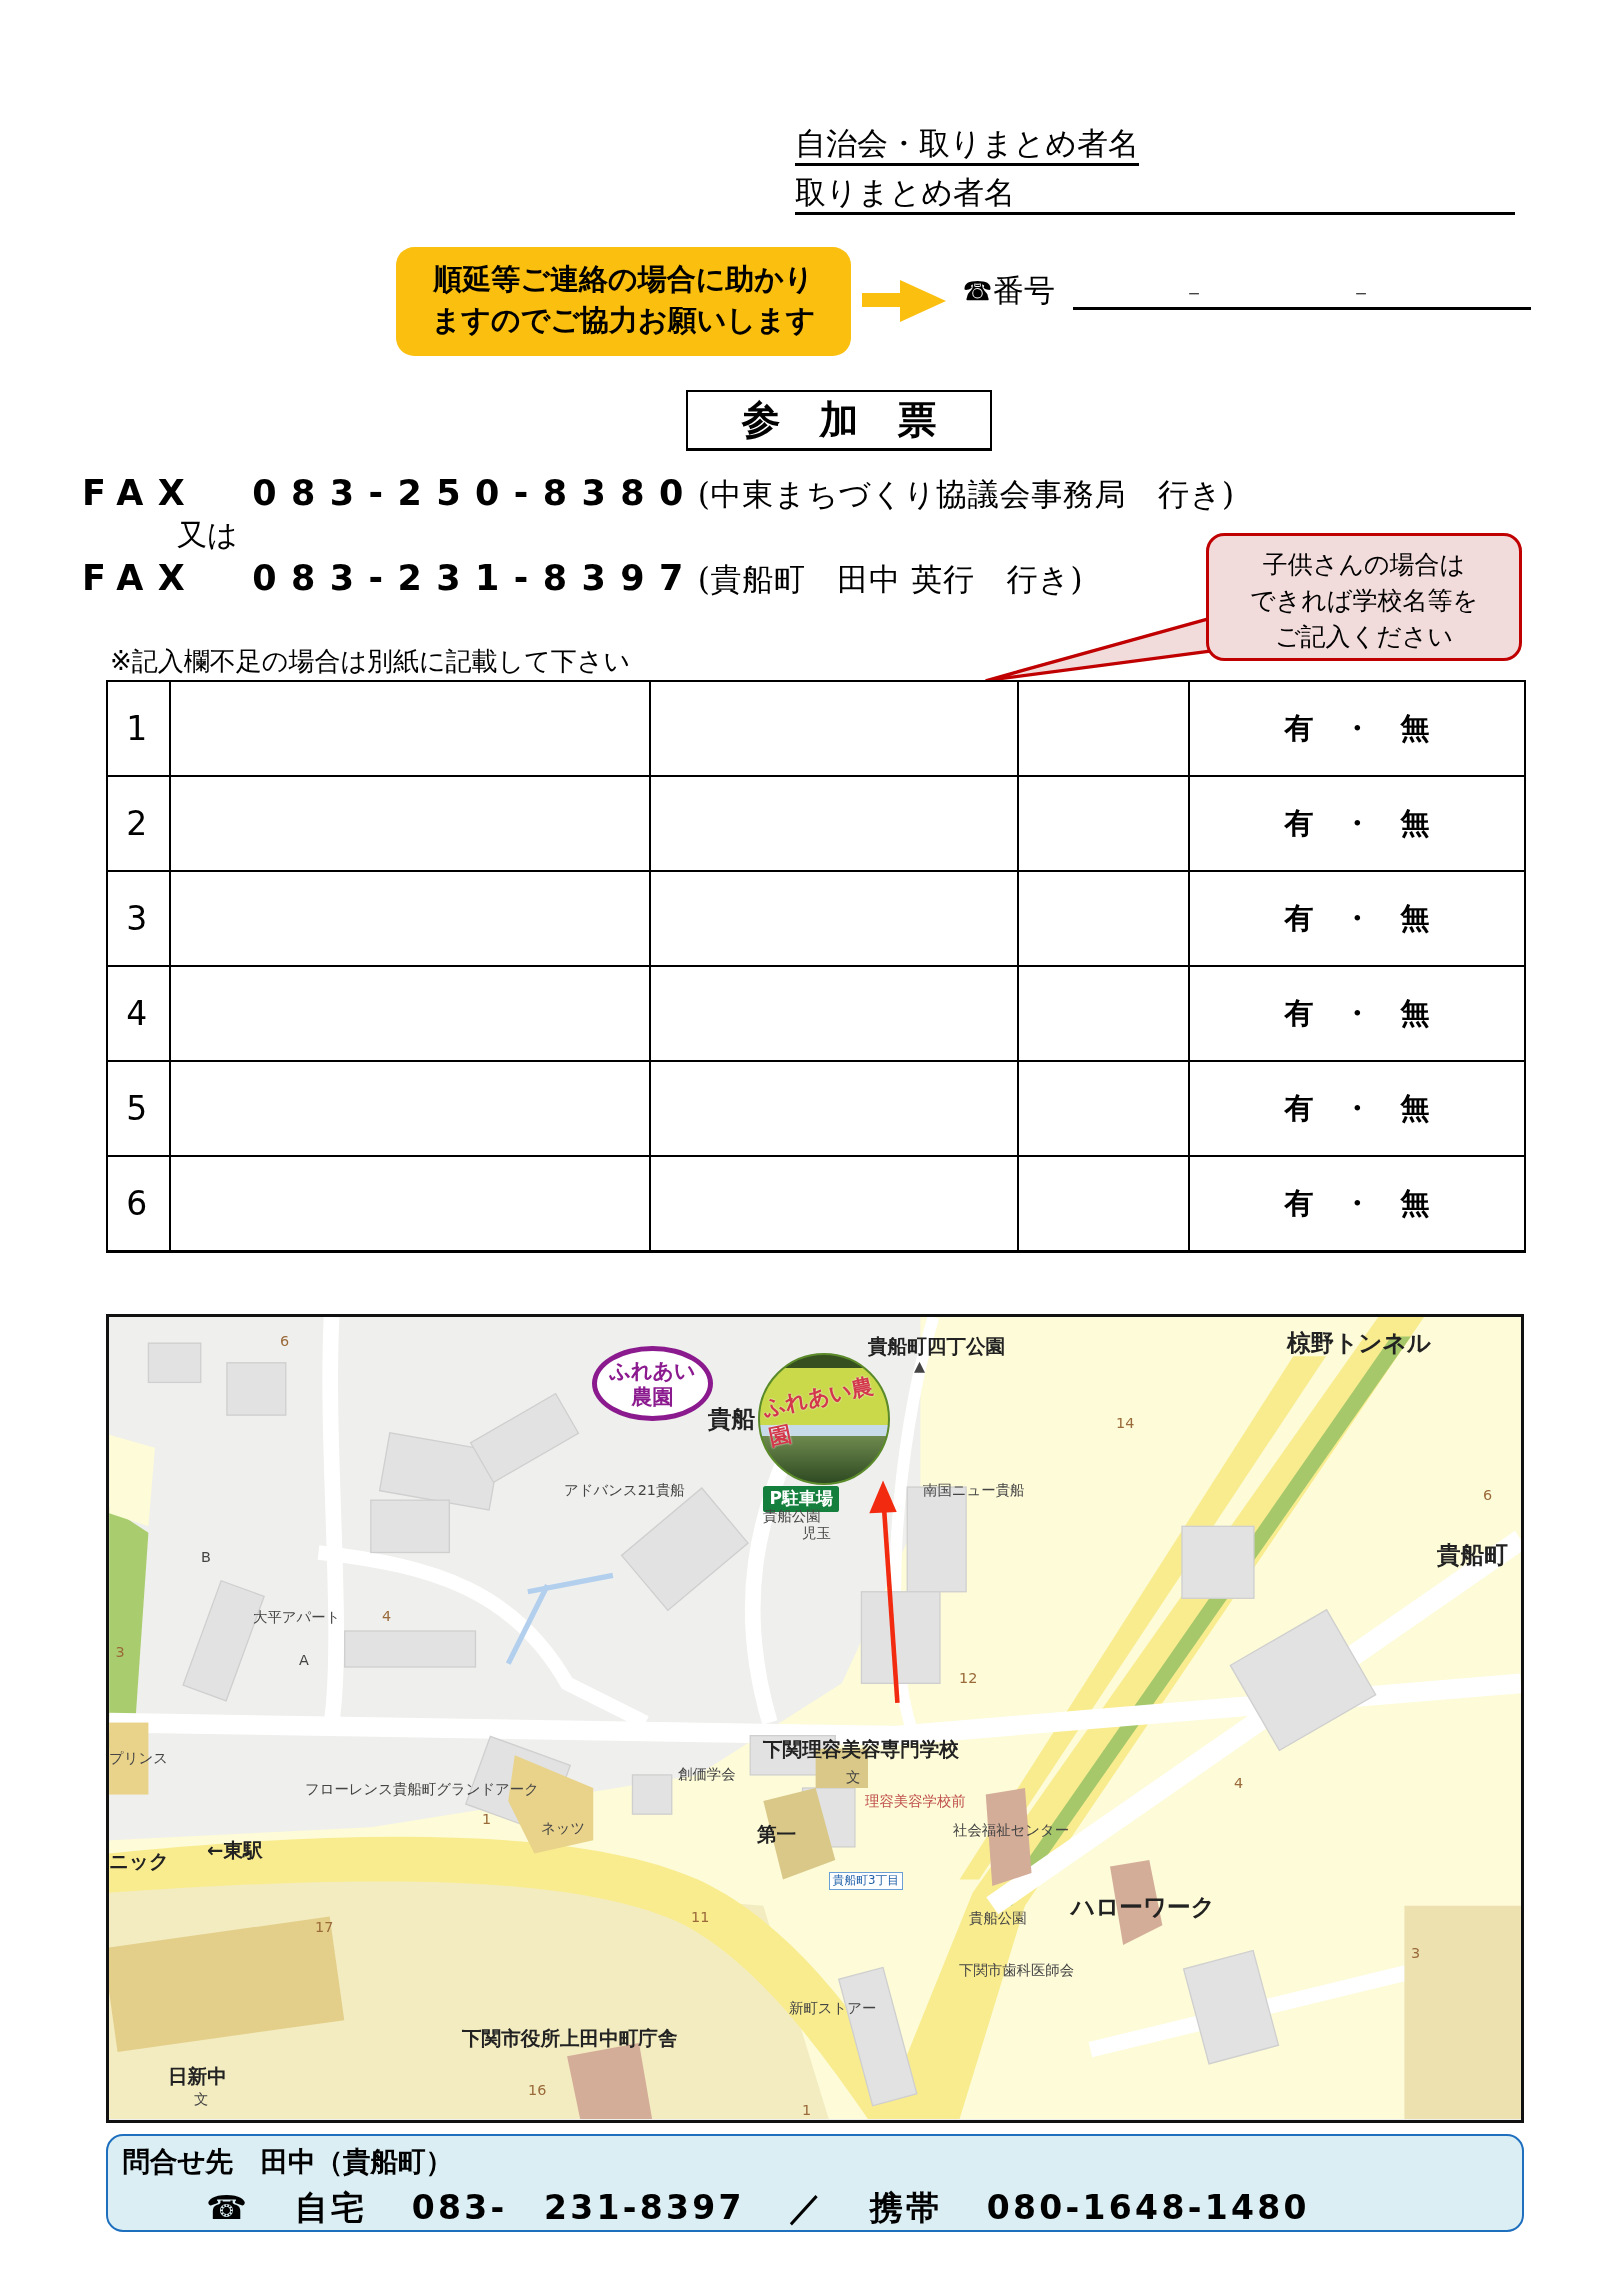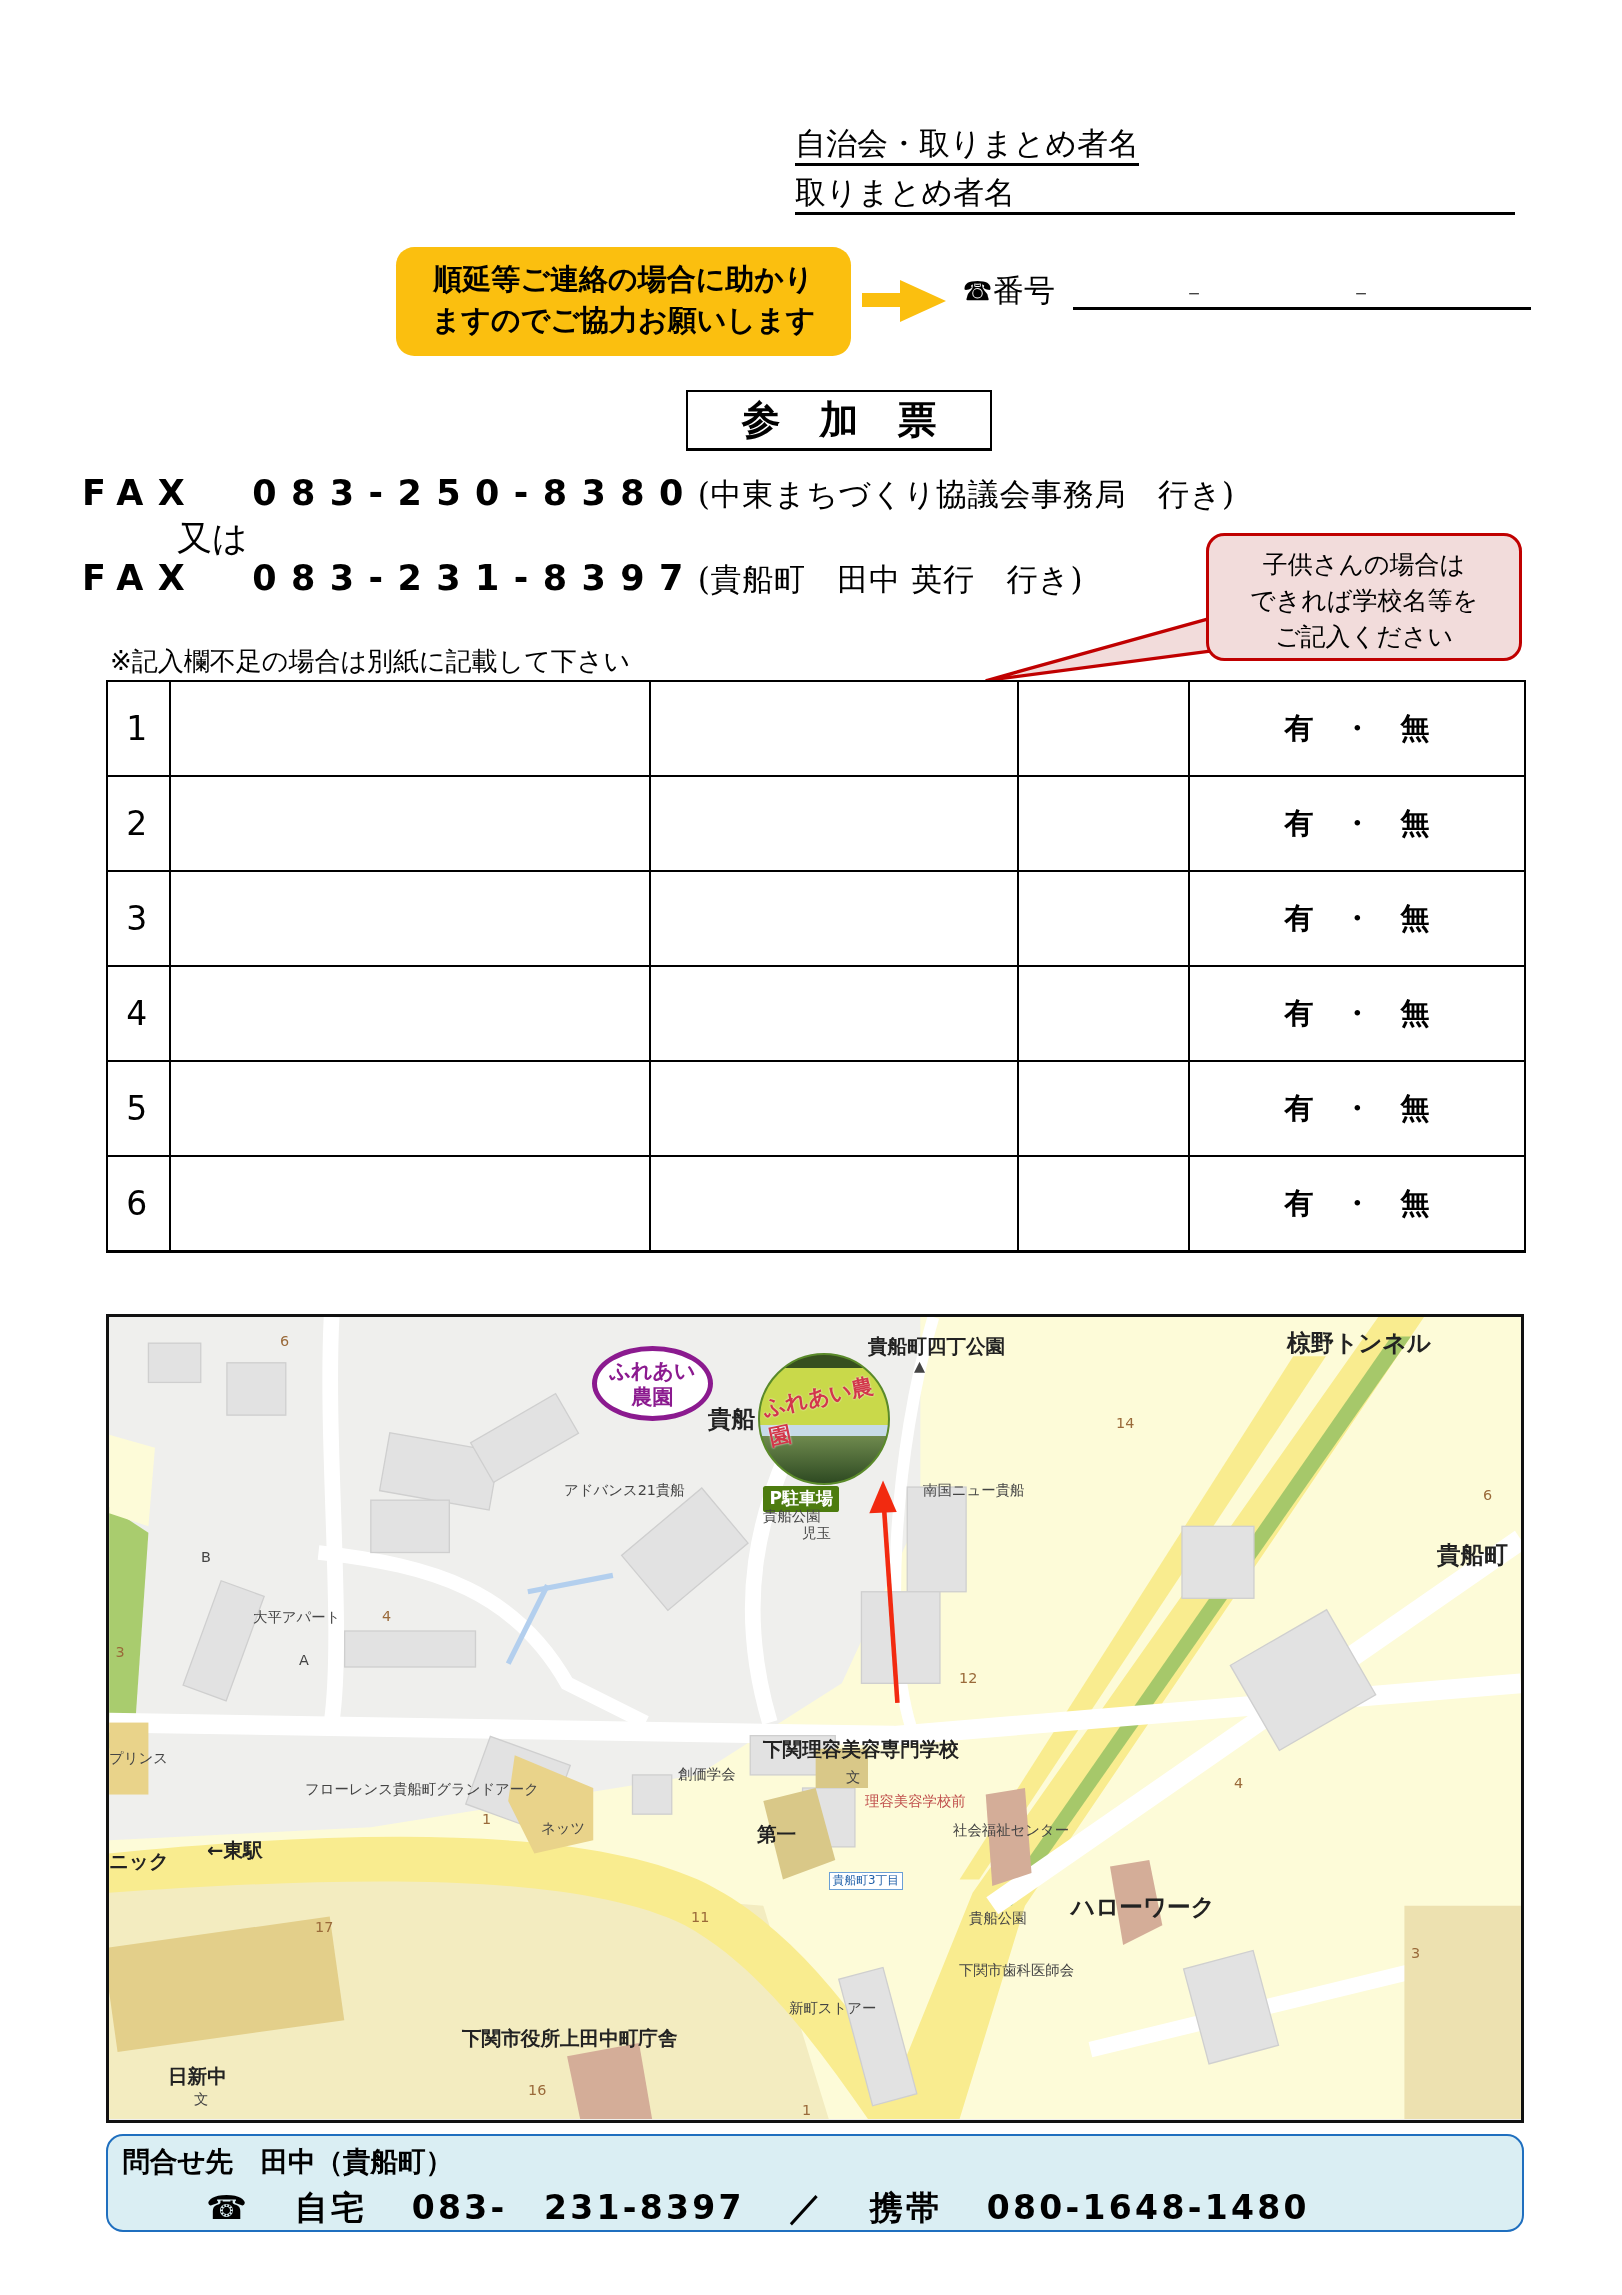--- a/index.html
+++ b/index.html
@@ -25,21 +25,21 @@
   
   .title-box { left:686px; top:390px; width:306px; height:61px; border:2px solid #000;
                border-bottom-width:3.9px; box-sizing:border-box; display:flex; align-items:center;
                justify-content:center; font-size:39px; font-weight:bold; letter-spacing:39px;
                padding-left:39px; font-family:"DejaVu Sans","Liberation Sans",sans-serif; }
 
   
   .fax { font-size:35px; line-height:46px; white-space:nowrap; }
   .fax .num { font-family:"DejaVu Sans","Liberation Sans",sans-serif; font-weight:bold; letter-spacing:14.4px; }
   .fax .dest { font-family:"DejaVu Serif","Liberation Serif",serif; font-size:31px; letter-spacing:0.7px; }
-  .or-text { left:177px; top:515px; font-size:35px; }
+  .or-text { left:177px; top:515px; font-size:30px; }
 
   
   .callout { left:1206px; top:533px; width:316px; height:128px; background:#f2dcdb;
              border:3.3px solid #c00000; border-radius:18.3px; box-sizing:border-box;
              font-size:25px; line-height:36px; text-align:center; padding-top:10.5px; }
 
   .note { left:110px; top:644px; font-size:26px; font-family:"DejaVu Sans","Liberation Sans",sans-serif; }
 
   
   table.entry { position:absolute; left:106px; top:680px; width:1418px; border-collapse:collapse;
@@ -68,21 +68,21 @@
                  border:5.9px solid #8b1a8f; border-radius:50%; background:#fff;
                  color:#8b1a8f; font-weight:bold; font-size:21px; line-height:26px; text-align:center;
                  display:flex; flex-direction:column; justify-content:center;
                  font-family:"DejaVu Sans","Liberation Sans",sans-serif; }
   .farm-photo { position:absolute; left:649px; top:36px; width:128px; height:128px; border-radius:50%;
                 border:2.6px solid #5a8a2a; overflow:hidden;
                 background:linear-gradient(#37501f 0%, #37501f 10%, #c9d94a 10%, #c9d94a 55%, #c7dbe8 55%, #c7dbe8 63%, #6f8a4e 63%, #2e4a22 100%); }
   .farm-photo span { position:absolute; left:5.2px; top:26px; transform:rotate(-12deg);
                      color:#d2374a; font-weight:bold; font-size:22px;
                      font-family:"DejaVu Sans","Liberation Sans",sans-serif; text-shadow:0 0 2px #fff; }
-  .parking { position:absolute; left:654px; top:169px; background:#4d7c0f; color:#fff; font-weight:bold;
+  .parking { position:absolute; left:654px; top:169px; background:#15803d; color:#fff; font-weight:bold;
              font-size:17px; padding:1.3px 6.5px; border-radius:2.6px;
              font-family:"DejaVu Sans","Liberation Sans",sans-serif; }
 
   
   .contact { left:106px; top:2134px; width:1418px; height:98px; background:#daeef3;
              border:2.6px solid #1f6fbf; border-radius:17px; box-sizing:border-box;
              font-family:"DejaVu Sans","Liberation Sans",sans-serif; }
   .contact .l1 { position:absolute; left:14.4px; top:7.9px; font-size:27.5px; font-weight:bold; }
   .contact .l2 { position:absolute; left:98px; top:50px; font-size:33px; font-weight:bold; letter-spacing:3.3px; white-space:nowrap; }
 </style>

